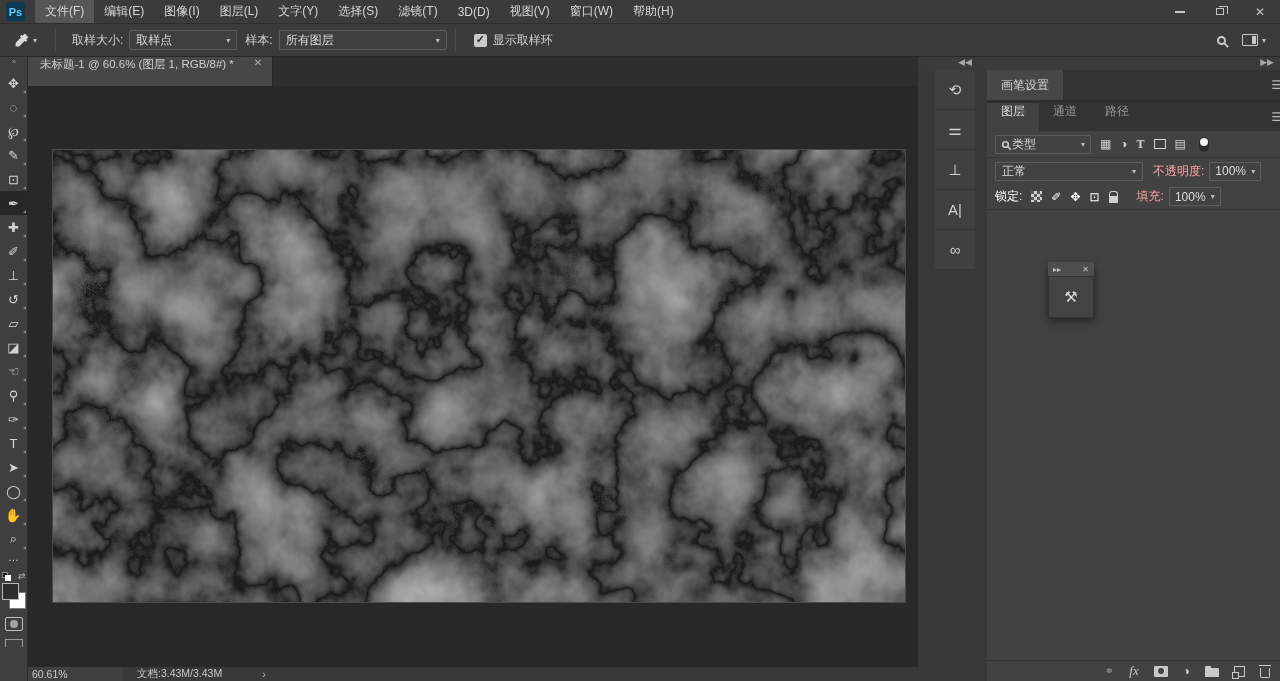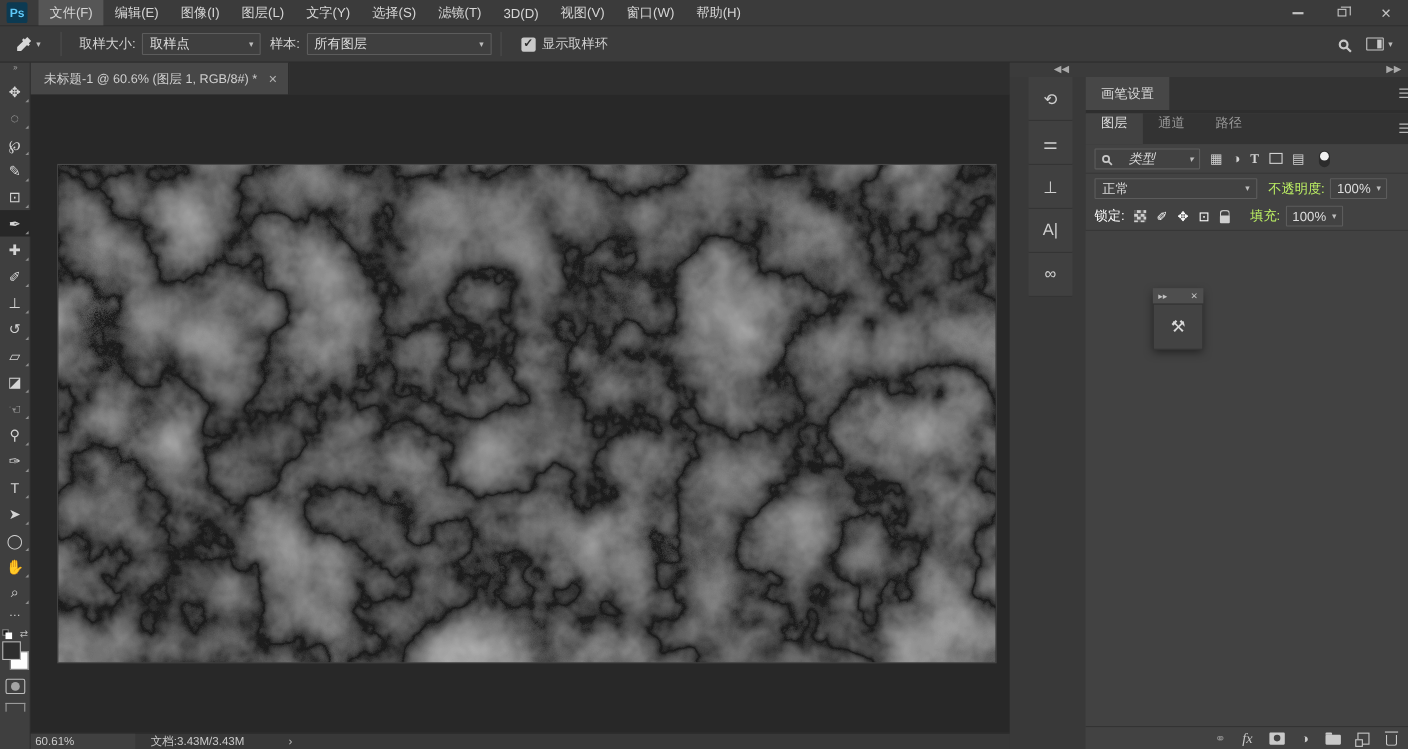--- a/index.html
+++ b/index.html
@@ -51,21 +51,21 @@
   .swatches { position:relative; width:24px; height:26px; margin-top:2px; }
   .swatch-fg { position:absolute; left:0; top:0; width:17px; height:17px; background:#2e2e2e; border:1px solid #b9b9b9; z-index:2; }
   .swatch-bg { position:absolute; right:0; bottom:0; width:17px; height:17px; background:#fdfdfd; border:1px solid #7a7a7a; }
   .qmask { width:18px; height:14px; border:1px solid #bdbdbd; border-radius:2px; margin-top:8px; display:flex; align-items:center; justify-content:center; }
   .qmask::after { content:''; width:8px; height:8px; border-radius:50%; background:#bdbdbd; opacity:.8; }
   .screenmode { width:18px; height:8px; border:1px solid #9a9a9a; border-bottom:none; margin-top:8px; }
 
   
   .doccol { position:absolute; left:28px; top:57px; width:890px; height:624px; display:flex; flex-direction:column; }
   .tabbar { height:29px; background:#2e2e2e; display:flex; align-items:flex-end; }
-  .doctab { height:29px; background:#474747; color:#cfcfcf; display:flex; align-items:center; gap:10px; padding:0 10px 0 12px; font-size:11.5px; border-right:1px solid #262626; }
+  .doctab { height:29px; background:#474747; color:#cfcfcf; display:flex; align-items:flex-start; gap:20px; padding:0 10px 0 12px; font-size:11.5px; border-right:1px solid #262626; }
   .doctab .close { color:#b0b0b0; font-size:10px; }
   .canvasarea { position:relative; flex:1; background:#282828; }
   .canvas { position:absolute; left:25px; top:64px; width:852px; height:452px; box-shadow:0 0 0 1px #4a4a4a; background:#111; }
   .statusbar { height:15px; background:#383838; border-top:1px solid #2a2a2a; display:flex; align-items:center; font-size:10.5px; color:#c9c9c9; }
   .status-zoom { width:95px; padding-left:4px; background:#404040; height:100%; display:flex; align-items:center; }
   .status-doc { padding-left:14px; }
   .status-chev { margin-left:40px; color:#b5b5b5; }
 
   
   .dock { position:absolute; left:918px; top:57px; width:362px; height:624px; background:#393939; }
@@ -76,31 +76,31 @@
   .strip-cell { height:40px; display:flex; align-items:center; justify-content:center; color:#d0d0d0; font-size:15px; border-bottom:1px solid #343434; }
   .panels { position:absolute; left:69px; top:13px; width:305px; height:611px; display:flex; flex-direction:column; background:#424242; }
   .brushrow { height:30px; background:#333; display:flex; align-items:center; }
   .ptab { height:30px; display:flex; align-items:center; padding:0 14px; background:#474747; color:#d8d8d8; }
   .pmenu { margin-left:auto; padding-right:10px; color:#b5b5b5; font-size:12px; }
   .pgap { height:3px; background:#2e2e2e; }
   .tabsrow { height:28px; background:#333; display:flex; align-items:center; }
   .ltab { height:28px; display:flex; padding:0 14px; color:#979797; }
   .ltab.active { background:#424242; color:#dedede; }
   .filterrow { height:27px; display:flex; align-items:center; padding:0 8px; gap:9px; border-bottom:1px solid #373737; }
-  .typebox { width:96px; height:19px; border:1px solid #5c5c5c; border-radius:1px; display:flex; align-items:center; gap:16px; padding:0 5px; color:#dcdcdc;font-style:italic; }
+  .typebox { width:96px; height:19px; border:1px solid #5c5c5c; border-radius:1px; display:flex; align-items:center; gap:2px; padding:0 5px; color:#dcdcdc; }
   .typebox .chev { margin-left:auto; }
   .ficon { color:#d2d2d2; font-size:12px; }
   .ficon.t { font-weight:bold; font-family:"Liberation Serif", serif; }
   .frame-ico { width:12px; height:10px; border:1px solid #d2d2d2; }
   .toggle-pill { width:10px; height:15px; border-radius:5px; background:#2c2c2c; position:relative; margin-left:4px; }
   .toggle-pill::after { content:''; position:absolute; left:1px; top:1px; width:8px; height:8px; border-radius:50%; background:#f2f2f2; }
   .blendrow { height:26px; display:flex; align-items:center; padding:0 8px; }
   .blendbox { width:148px; height:19px; border:1px solid #5c5c5c; border-radius:1px; display:flex; align-items:center; padding:0 6px; color:#dcdcdc; }
   .blendbox .chev { margin-left:auto; }
-  .plabel { color:#bef264; margin:0 5px 0 10px; }
+  .plabel { color:#fca5a5; margin:0 5px 0 10px; }
   .valbox { width:52px; height:19px; border:1px solid #5c5c5c; border-radius:1px; display:flex; align-items:center; padding:0 5px; color:#dcdcdc; }
   .valbox .chev { margin-left:auto; }
   .lockrow { height:26px; display:flex; align-items:center; padding:0 8px; border-bottom:1px solid #373737; }
   .lk { margin-right:9px; color:#ffffff; font-size:12px; }
   .checker { width:11px; height:11px; background:repeating-conic-gradient(#cfcfcf 0% 25%, #5a5a5a 0% 50%); background-size:6px 6px; }
   .lockico { width:9px; height:7px; background:#cfcfcf; border-radius:1px; position:relative; margin-top:5px; }
   .lockico::before { content:''; position:absolute; width:7px; height:5px; border:1.5px solid #cfcfcf; border-bottom:none; border-radius:3px 3px 0 0; top:-5px; left:0; }
   .layerrow { height:24px; display:flex; align-items:center; gap:7px; padding:0 6px 0 4px; border-bottom:1px solid #3a3a3a; }
   .layerrow.selected { background:#545454; }
   .eye { width:13px; height:9px; border:1px solid #cfcfcf; border-radius:50%; position:relative; flex:none; }

